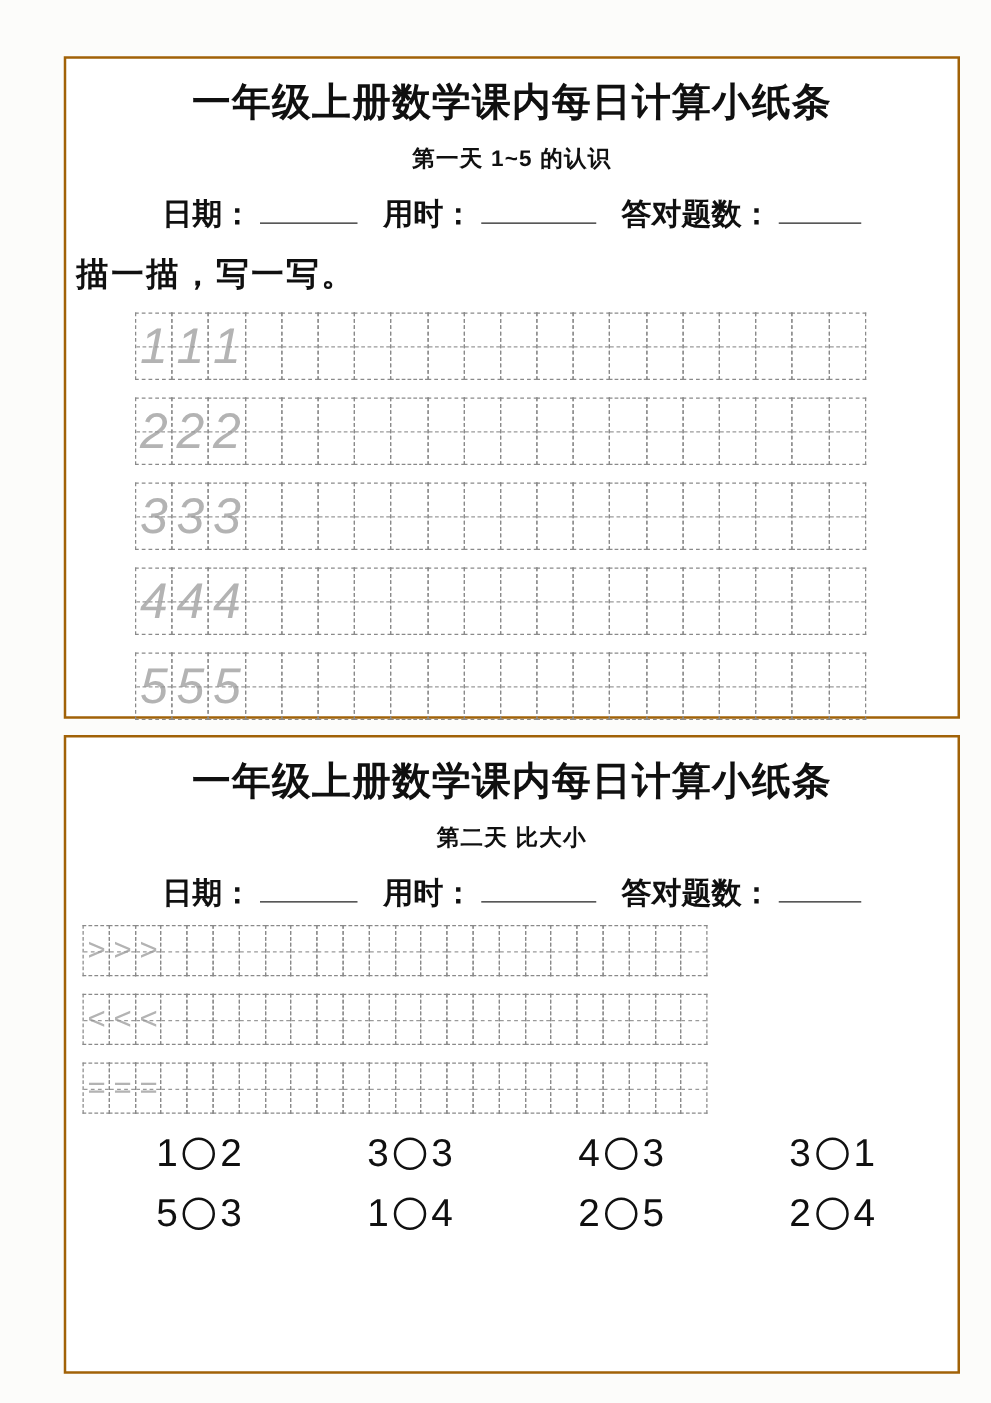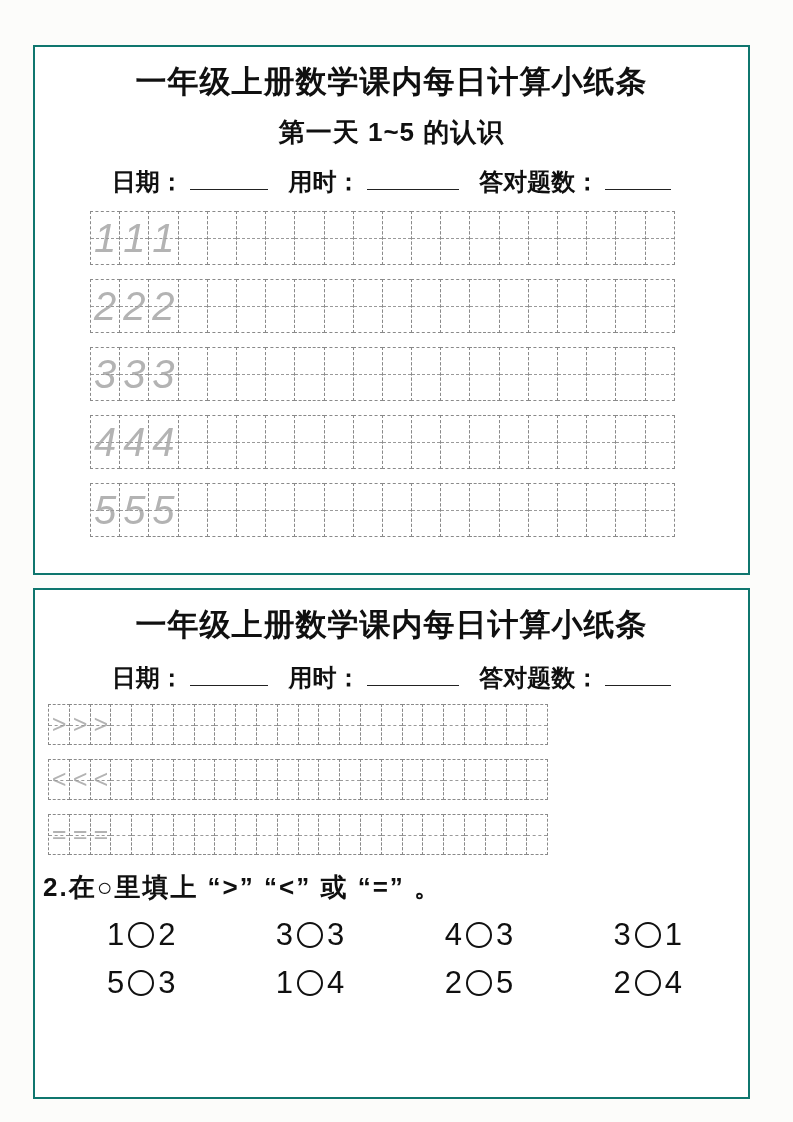--- a/index.html
+++ b/index.html
@@ -5,38 +5,38 @@
   * { box-sizing: border-box; margin: 0; padding: 0; }
   html, body { width: 793px; height: 1122px; }
   body {
     position: relative;
     background: #fcfcfa;
     font-family: "Liberation Sans", "DejaVu Sans", sans-serif;
     color: #101010;
   }
   .sheet {
     position: absolute;
-    left: 33px;
+    left: 51px;
     width: 717px;
     background: #fff;
-    border: 2px solid #0f766e;
+    border: 2px solid #a16207;
     padding: 8px 8px;
   }
   .sheet-1 { top: 45px; height: 530px; }
   .sheet-2 { top: 588px; height: 511px; }
   .title {
     text-align: center;
     font-size: 31px;
     font-weight: bold;
     letter-spacing: 1px;
     margin-top: 6px;
   }
   .subtitle {
     text-align: center;
-    font-size: 26px;
+    font-size: 18px;
     font-weight: bold;
     margin-top: 12px;
     letter-spacing: 1px;
   }
   .meta {
     margin-top: 16px;
     text-align: center;
     font-size: 24px;
     font-weight: bold;
     white-space: nowrap;
@@ -106,20 +106,21 @@
 <body>
 
 <section class="sheet sheet-1">
   <div class="title">一年级上册数学课内每日计算小纸条</div>
   <div class="subtitle">第一天 1~5 的认识</div>
   <div class="meta">
     <span>日期：</span><span class="blank blank-date"></span>
     <span>用时：</span><span class="blank blank-time"></span>
     <span>答对题数：</span><span class="blank blank-score"></span>
   </div>
+  <div class="instruction">描一描，写一写。</div>
   <div class="grids grids-large" id="grids-0">
       <div class="trace-row">
         <div class="trace-cell traced">1</div>
         <div class="trace-cell traced">1</div>
         <div class="trace-cell traced">1</div>
         <div class="trace-cell"></div>
         <div class="trace-cell"></div>
         <div class="trace-cell"></div>
         <div class="trace-cell"></div>
         <div class="trace-cell"></div>
@@ -222,20 +223,21 @@
         <div class="trace-cell"></div>
         <div class="trace-cell"></div>
         <div class="trace-cell"></div>
         <div class="trace-cell"></div>
       </div>
     </div>
 </section>
 
 <section class="sheet sheet-2">
   <div class="title">一年级上册数学课内每日计算小纸条</div>
+  <div class="subtitle">第二天 比大小</div>
   <div class="meta">
     <span>日期：</span><span class="blank blank-date"></span>
     <span>用时：</span><span class="blank blank-time"></span>
     <span>答对题数：</span><span class="blank blank-score"></span>
   </div>
   <div class="grids grids-small" id="grids-1">
       <div class="trace-row">
         <div class="trace-cell traced">&gt;</div>
         <div class="trace-cell traced">&gt;</div>
         <div class="trace-cell traced">&gt;</div>
@@ -307,21 +309,20 @@
         <div class="trace-cell"></div>
         <div class="trace-cell"></div>
         <div class="trace-cell"></div>
         <div class="trace-cell"></div>
         <div class="trace-cell"></div>
         <div class="trace-cell"></div>
         <div class="trace-cell"></div>
         <div class="trace-cell"></div>
       </div>
     </div>
-  <div class="instruction">2.在○里填上 “&gt;”  “&lt;” 或 “=” 。</div>
   <div class="problems" id="problems">
       <div class="problem-row">
         <div class="problem">
           <span>1</span>
           <span class="circle"></span>
           <span>2</span>
         </div>
         <div class="problem">
           <span>3</span>
           <span class="circle"></span>

